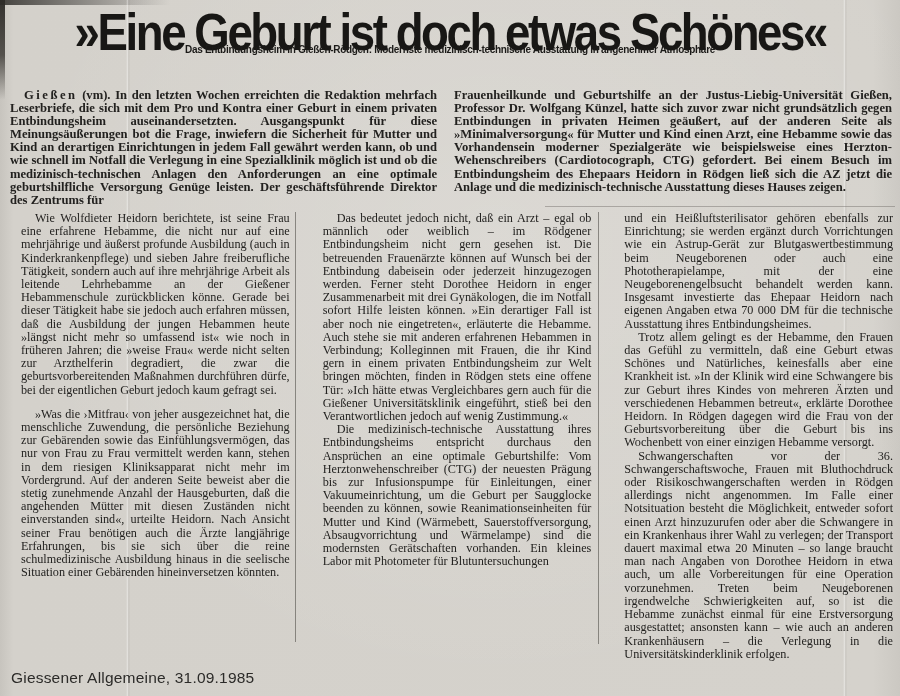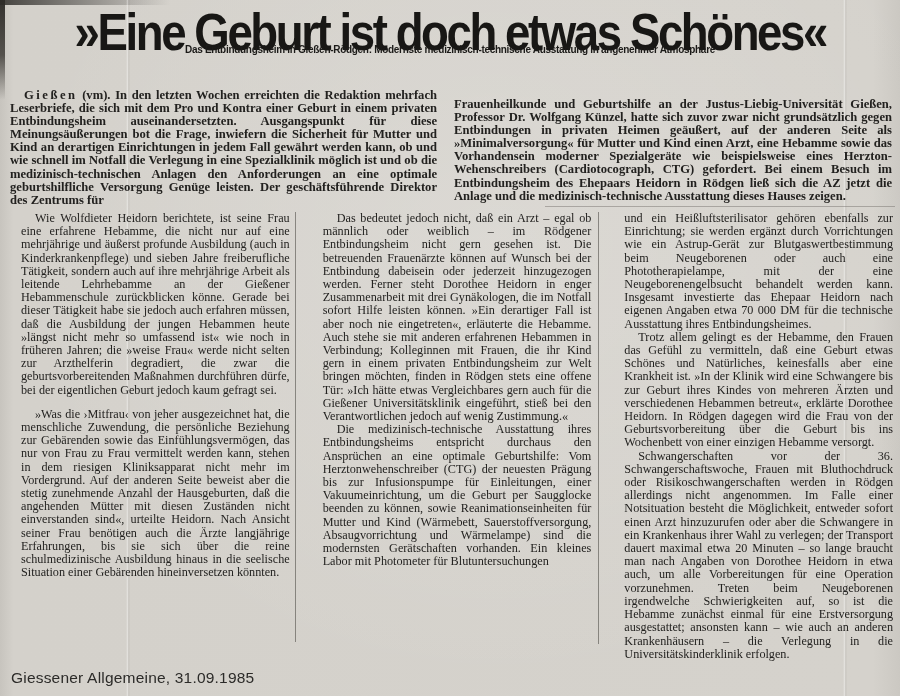--- a/index.html
+++ b/index.html
@@ -41,21 +41,21 @@
   }
   
   .intro{
     position:absolute;top:89px;left:10px;width:882px;
     display:flex;gap:17px;
     font-weight:bold;font-size:12.6px;line-height:13.1px;
     text-align:justify;color:#22211f;
   }
   .intro p{margin:0;font-family:Liberation Serif, serif;}
   .intro .col-l{width:427px;}
-  .intro .col-r{width:438px;margin-top:9px;}
+  .intro .col-r{width:438px;}
   .dateline{letter-spacing:2.5px;}
   .intro .col-l .first{text-indent:14px;display:block;}
   .intro-rule{position:absolute;left:545px;top:206px;width:350px;height:1px;
     background:rgba(110,107,102,.45);}
   
   .body-cols{
     position:absolute;top:212px;left:9px;width:884px;
     display:flex;gap:21px;
     font-size:12.2px;line-height:13.2px;
     text-align:justify;color:#232220;

